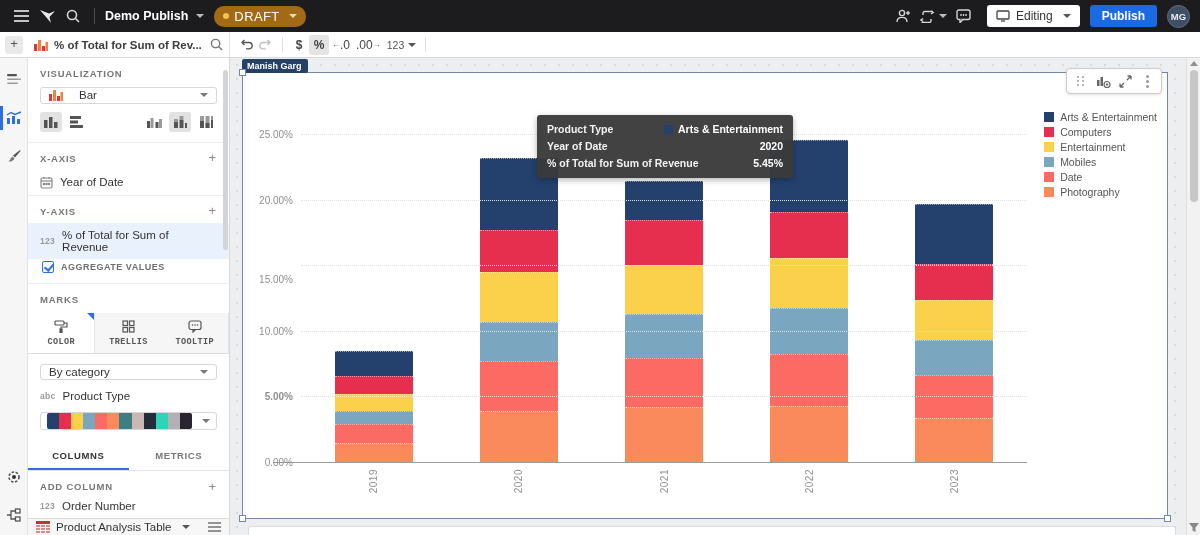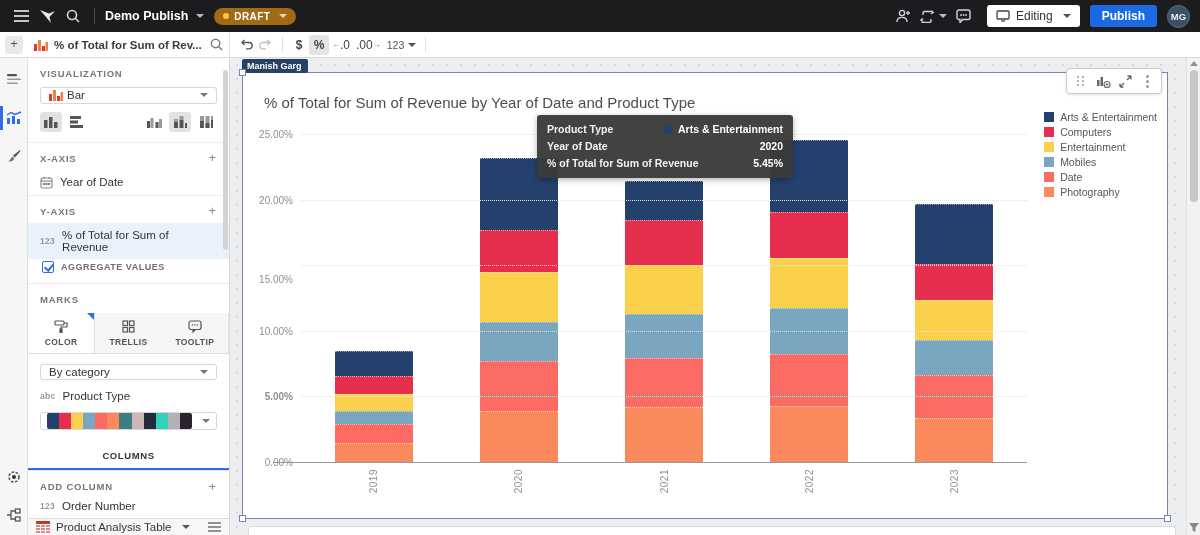--- a/index.html
+++ b/index.html
@@ -8,21 +8,21 @@
   .app { width:1200px; height:535px; display:flex; flex-direction:column; }
 
   
   .topbar { height:32px; background:#1c1c1e; display:flex; align-items:center; padding:0 10px 0 8px; color:#d6d8da; flex:0 0 auto; }
   .tb-icon { width:26px; height:22px; display:flex; align-items:center; justify-content:center; cursor:pointer; }
   .tb-sep { width:1px; height:16px; background:#4a4a4c; margin:0 8px; }
   .wb-name { font-size:12.5px; font-weight:700; color:#fff; margin:0 4px 0 2px; }
   .caret { width:0; height:0; border-left:4px solid transparent; border-right:4px solid transparent; border-top:4px solid #b9bcc0; display:inline-block; margin-left:4px; }
   .draft-pill { display:flex; align-items:center; gap:5px; background:#a26a15; border-radius:10px; padding:3px 9px; margin-left:10px; cursor:pointer; }
   .draft-dot { width:6px; height:6px; border-radius:50%; background:#f5c451; }
-  .draft-pill span { font-size:10px; font-weight:700; color:#fff; letter-spacing:.4px; }
+  .draft-pill span { font-size:13px; font-weight:400; color:#fff; letter-spacing:.4px; }
   .topbar .spacer { flex:1; }
   .edit-btn { background:#fff; color:#333; border-radius:3px; height:22px; display:flex; align-items:center; gap:6px; padding:0 9px; font-size:12px; margin:0 10px; cursor:pointer; }
   .edit-btn .caret { border-top-color:#555; }
   .publish-btn { background:#1a6ae4; color:#fff; border-radius:3px; height:22px; display:flex; align-items:center; padding:0 12px; font-size:12px; font-weight:600; cursor:pointer; }
   .avatar { width:23px; height:23px; border-radius:50%; background:#3e4f66; border:1px solid #5d6f85; color:#e8ecf2; font-size:9.5px; font-weight:700; display:flex; align-items:center; justify-content:center; margin-left:10px; cursor:pointer; }
 
   
   .toolbar { height:26px; background:#fff; border-bottom:1px solid #d9d9d9; display:flex; align-items:center; flex:0 0 auto; }
   .tool-plus { width:28px; display:flex; justify-content:center; }
   .plus-btn { width:18px; height:18px; background:#e9e9e9; border-radius:3px; color:#555; font-size:13px; line-height:16px; text-align:center; cursor:pointer; }
@@ -48,36 +48,36 @@
   .rail-btn { width:24px; height:24px; display:flex; align-items:center; justify-content:center; color:#5f5f5f; cursor:pointer; position:relative; }
   .rail-btn.active { color:#2f6fe4; }
   .rail-btn.active::before { content:""; position:absolute; left:-2px; top:0; width:3px; height:24px; background:#2f6fe4; }
   .rail-spacer { flex:1; }
 
   
   .panel { width:202px; background:#fff; border-right:1px solid #d9d9d9; display:flex; flex-direction:column; font-size:11px; position:relative; }
   .panel-scroll { position:absolute; right:1px; top:12px; width:5px; height:180px; background:#d4d4d4; border-radius:3px; }
   .sec-head { display:flex; align-items:center; justify-content:space-between; padding:10px 12px 6px; font-size:9.5px; font-weight:700; letter-spacing:.8px; color:#767676; }
   .sec-plus { color:#888; font-size:13px; font-weight:400; cursor:pointer; line-height:10px; }
-  .select-box { margin:2px 12px 8px; border:1px solid #d7d7d7; border-radius:3px; height:26px; display:flex; align-items:center; padding:0 8px; gap:4px; cursor:pointer; }
+  .select-box { margin:2px 12px 8px; border:1px solid #d7d7d7; border-radius:3px; height:26px; display:flex; align-items:center; padding:0 8px; gap:16px; cursor:pointer; }
   .select-box .grow { flex:1; font-size:11.5px; color:#333; }
   .viz-icons { display:flex; align-items:center; padding:0 12px 10px; gap:4px; border-bottom:1px solid #ededed; }
   .viz-ic { width:22px; height:20px; display:flex; align-items:center; justify-content:center; border-radius:3px; cursor:pointer; }
   .viz-ic.sel { background:#e2e2e2; }
   .viz-gap { flex:1; }
   .field-row { display:flex; align-items:center; gap:7px; padding:6px 12px; cursor:pointer; }
   .field-row .pre { color:#9a9a9a; font-size:8.5px; font-weight:700; letter-spacing:.3px; }
   .field-row .lbl { font-size:11.5px; color:#333; }
   .field-row.sel { background:#e9f1fc; }
   .agg-row { display:flex; align-items:center; gap:7px; padding:2px 12px 10px 14px; border-bottom:1px solid #ededed; }
   .checkbox { width:12px; height:12px; border:1px solid #2f6fe4; border-radius:2px; position:relative; background:#fff; }
   .checkbox::after { content:""; position:absolute; left:3px; top:0px; width:4px; height:7px; border:solid #2f6fe4; border-width:0 2px 2px 0; transform:rotate(40deg); }
   .agg-lbl { font-size:9px; font-weight:700; letter-spacing:.5px; color:#6e6e6e; }
   .xaxis-sec { border-bottom:1px solid #ededed; }
-  .marks-tabs { display:flex; margin-top:2px; border-bottom:1px solid #ddd; }
+  .marks-tabs { display:flex; margin-top:2px; border-bottom:1px solid #ddd;font-family:Liberation Mono, monospace; }
   .mtab { flex:1; background:#f6f6f6; border-right:1px solid #e4e4e4; display:flex; flex-direction:column; align-items:center; gap:4px; padding:7px 0 6px; cursor:pointer; color:#555; }
   .mtab span { font-size:8.5px; font-weight:700; letter-spacing:.4px; color:#555; }
   .mtab.active { background:#fff; position:relative; border-right:1px solid #e4e4e4; }
   .mtab.active::after { content:""; position:absolute; top:0; right:0; border-top:7px solid #2f6fe4; border-left:7px solid transparent; }
   .palette-box { margin:4px 12px 10px; border:1px solid #d7d7d7; border-radius:3px; height:26px; display:flex; align-items:center; padding:0 6px; gap:6px; cursor:pointer; border-bottom-style:solid; }
   .palette { flex:1; display:flex; height:16px; border-radius:2px; overflow:hidden; }
   .palette div { flex:1; }
   .cols-tabs { display:flex; border-bottom:1px solid #e4e4e4; margin-top:2px; }
   .ctab { flex:1; text-align:center; padding:8px 0 7px; font-size:9.5px; font-weight:700; letter-spacing:.6px; color:#777; cursor:pointer; }
   .ctab.active { color:#333; border-bottom:2px solid #2f6fe4; }
@@ -446,20 +446,21 @@
             <div style="background: rgb(36, 43, 58);"></div>
             <div style="background: rgb(47, 212, 184);"></div>
             <div style="background: rgb(179, 177, 181);"></div>
             <div style="background: rgb(42, 36, 48);"></div>
           </div>
         <span class="caret" style="border-top-color:#777"></span>
       </div>
 
       <div class="cols-tabs">
         <div class="ctab active"><span>COLUMNS</span></div>
+        <div class="ctab"><span>METRICS</span></div>
       </div>
       <div class="sec-head">
         <span>ADD COLUMN</span>
         <span class="sec-plus">+</span>
       </div>
       <div class="field-row" style="padding-top:2px">
         <span class="pre">123</span>
         <span class="lbl">Order Number</span>
       </div>
 
@@ -527,21 +528,20 @@
           </div>
           <div class="ft-btn">
               <span class="kebab">
                 <i></i>
                 <i></i>
                 <i></i>
               </span>
             </div>
         </div>
 
-        <div class="chart-title">% of Total for Sum of Revenue by Year of Date and Product Type</div>
 
         <div class="plot" id="plot">
           <div class="bars" id="bars">
               <div class="slot">
                 <div class="bar">
                   <div class="seg" style="height: 24.928px; background: rgb(36, 65, 109);"></div>
                   <div class="seg" style="height: 17.712px; background: rgb(230, 46, 79);"></div>
                   <div class="seg" style="height: 16.7936px; background: rgb(251, 209, 75);"></div>
                   <div class="seg" style="height: 13.3824px; background: rgb(123, 166, 192);"></div>
                   <div class="seg" style="height: 18.8928px; background: rgb(251, 106, 99);"></div>

